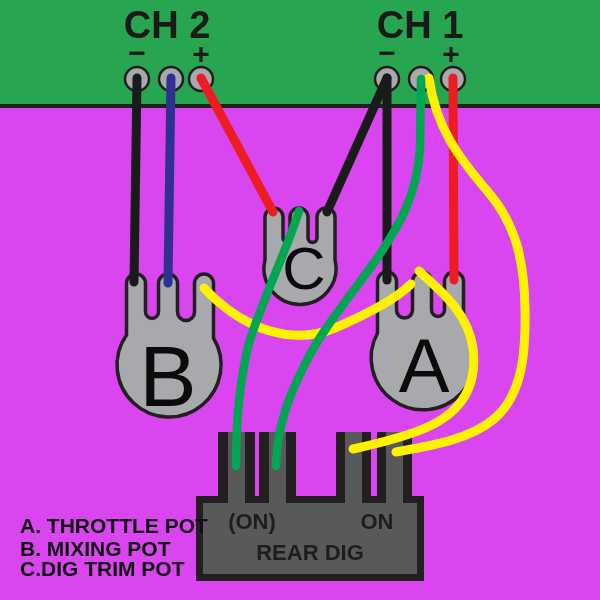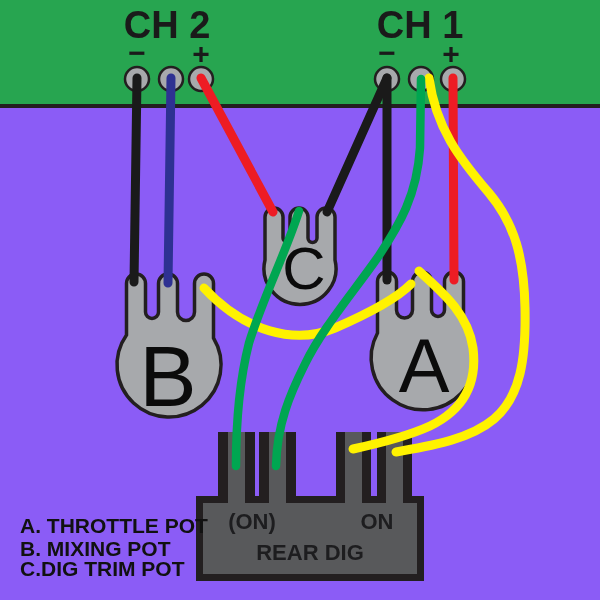--- a/index.html
+++ b/index.html
@@ -1,16 +1,16 @@
 <!DOCTYPE html>
 <html><head>
 <meta charset="utf-8">
 <style>
   html,body{margin:0;padding:0;background:#ffffff;}
-  #stage{position:relative;width:600px;height:600px;background:#8b5cf6;overflow:hidden;
+  #stage{position:relative;width:600px;height:600px;background:#d946ef;overflow:hidden;
          font-family:"Liberation Sans", sans-serif;}
   svg{display:block;}
   .hdr{font-family:"Liberation Sans",sans-serif;font-weight:bold;fill:#1a1a1a;}
   .sign{font-family:"Liberation Sans",sans-serif;font-weight:bold;fill:#1a1a1a;}
   .pot{stroke:#231f20;stroke-width:3.5;}
   .pot-letter{font-family:"Liberation Sans",sans-serif;fill:#0b0b0b;}
   .terminal{stroke:#231f20;stroke-width:2.5;}
   .wire{fill:none;stroke-width:9;stroke-linecap:round;}
   .wire-thin{stroke-width:8.5;}
   .sw-black{fill:#231f20;}

